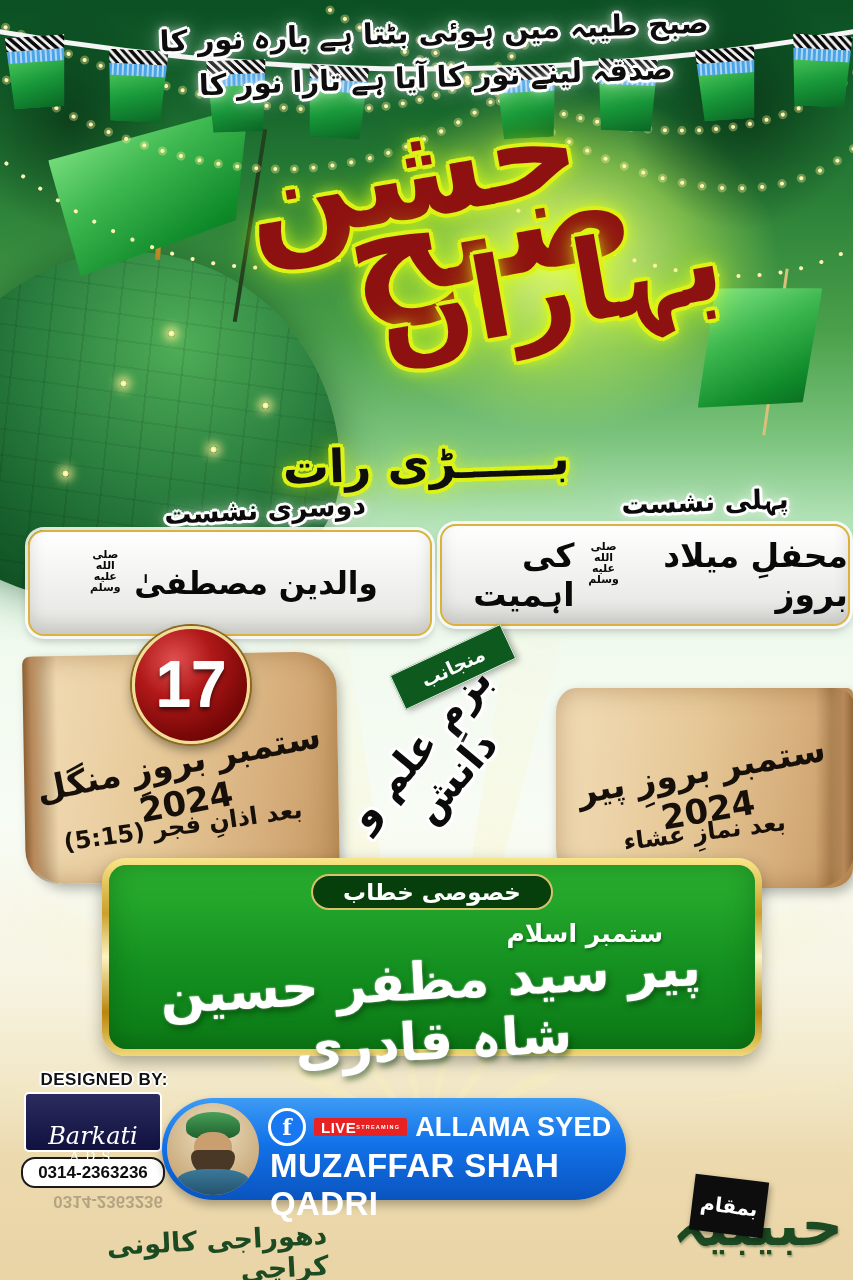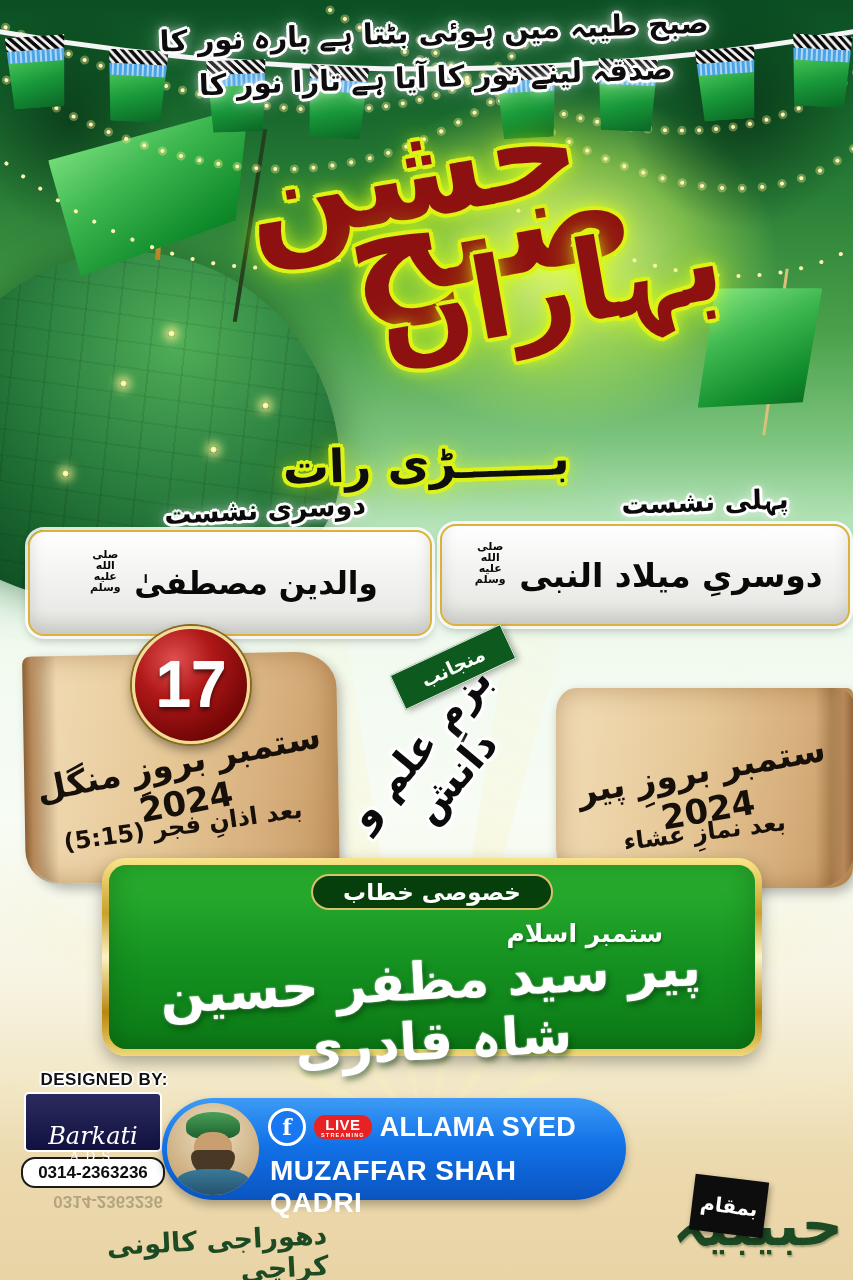--- a/index.html
+++ b/index.html
@@ -162,26 +162,26 @@
   .lp-face{position:absolute;left:27px;top:29px;width:38px;height:31px;border-radius:46%;background:#c99f70;}
   .lp-beard{position:absolute;left:24px;top:47px;width:44px;height:25px;border-radius:8px 8px 22px 22px;background:#4a3826;}
   .lp-robe{position:absolute;left:10px;top:66px;width:72px;height:28px;border-radius:42% 42% 0 0;
       background:linear-gradient(#3a7a9a,#23506a);}
   .live-content{position:absolute;left:106px;top:10px;right:12px;color:#fff;
       font-family:"Liberation Sans",sans-serif;font-weight:bold;}
   .live-row1{display:flex;align-items:center;gap:8px;}
   .fb-icon{width:32px;height:32px;border-radius:50%;background:#1877f2;border:3px solid #fff;
       display:flex;align-items:center;justify-content:center;
       font-family:"DejaVu Serif",serif;font-weight:bold;font-size:22px;color:#fff;line-height:1;}
-  .live-badge{background:#e82222;border-radius:11px;padding:2px 7px 1px;display:flex;flex-direction:column;
+  .live-badge{background:#e82222;border-radius:2px;padding:2px 7px 1px;display:flex;flex-direction:row;
       align-items:center;line-height:1;}
   .live-badge .lv{font-size:15px;letter-spacing:.5px;}
   .live-badge .st{font-size:5.5px;letter-spacing:1.2px;margin-top:1px;}
   .live-name1{font-size:27px;letter-spacing:.2px;}
-  .live-name2{font-size:28px;letter-spacing:.4px;margin-top:9px;padding-left:2px;}
+  .live-name2{font-size:33px;letter-spacing:.4px;margin-top:1px;padding-left:2px;}
 
   
   .venue-tag{left:692px;top:1178px;width:74px;height:56px;z-index:7;transform:rotate(7deg);
       background:#0d0d0d;display:flex;align-items:center;justify-content:center;
       color:#fff;font-size:20px;font-weight:bold;box-shadow:2px 3px 6px rgba(0,0,0,.35);}
   .venue-line{left:10px;right:10px;top:1194px;z-index:6;display:flex;direction:rtl;
       justify-content:center;align-items:center;gap:16px;color:#1c4a22;font-weight:bold;}
   .venue-name{font-size:58px;line-height:1.1;text-shadow:1px 2px 2px rgba(40,60,30,.35);}
   .venue-addr{font-size:27px;transform:rotate(-3deg);}
 </style>
@@ -279,22 +279,23 @@
 
   <div class="abs title urdu">
     <span class="w1 oy">جشن</span>
     <span class="w2 oy">صبح</span>
     <span class="w3 oy">بہاراں</span>
   </div>
   <div class="abs badi-raat urdu oy">بــــــڑی رات</div>
 
   <div class="abs sess-header urdu ow" style="left:580px;top:486px;width:250px;transform:rotate(-2deg);">پہلی نشست</div>
   <div class="abs sess-box urdu" style="left:440px;top:524px;width:406px;height:98px;font-size:33px;">
-    <span>دوسریِ میلاد النبی</span>
+    <span>محفلِ میلاد بروز</span>
     <span class="sal">صلى الله عليه وسلم</span>
+    <span>کی اہمیت</span>
   </div>
 
   <div class="abs sess-header urdu ow" style="left:135px;top:494px;width:260px;transform:rotate(-3deg);">دوسری نشست</div>
   <div class="abs sess-box urdu" style="left:28px;top:530px;width:400px;height:102px;font-size:31px;">
     <span>والدین مصطفیٰ</span>
     <span class="sal">صلى الله عليه وسلم</span>
   </div>
 
   <div class="abs scroll scroll-right">
     <div class="roll-edge"></div>

